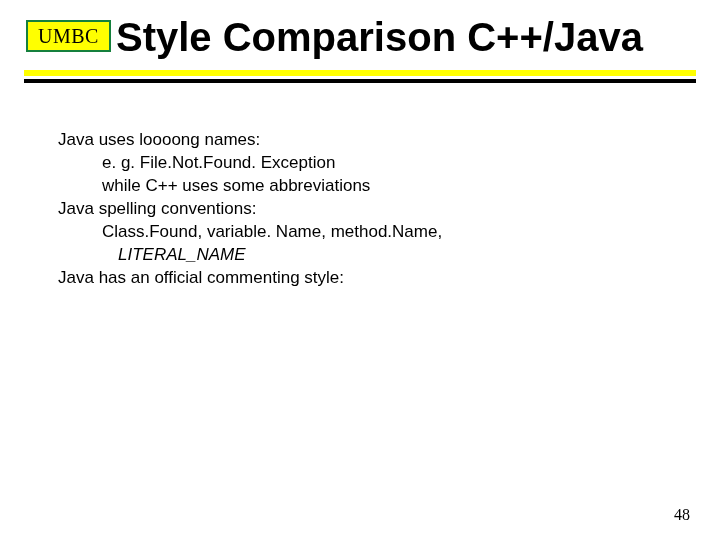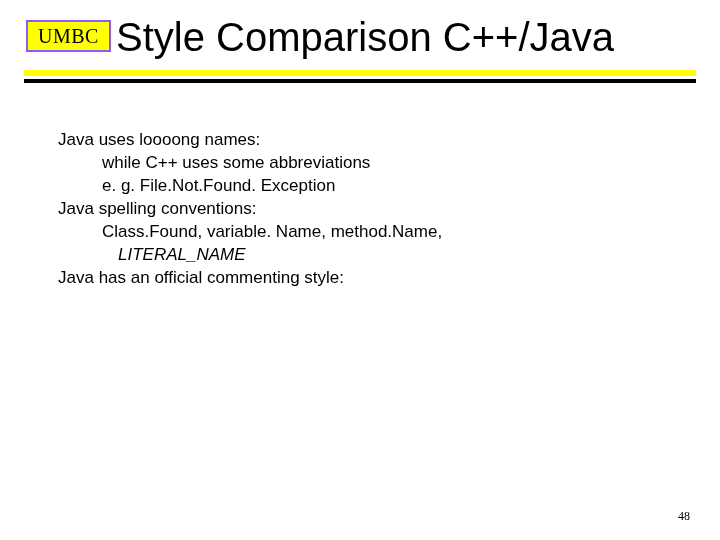--- a/index.html
+++ b/index.html
@@ -20,31 +20,31 @@
   }
   .header {
     position: relative;
     padding-top: 14px;
   }
   .badge {
     position: absolute;
     left: 26px;
     top: 20px;
     background: #ffff00;
-    border: 2px solid #8b5cf6;
+    border: 2px solid #15803d;
     padding: 3px 10px 3px 10px;
     font-family: "Times New Roman", Times, serif;
     font-size: 20px;
     letter-spacing: 0.5px;
     line-height: 1.1;
   }
   .title {
     margin: 0 0 0 116px;
     font-size: 40px;
-    font-weight: normal;
+    font-weight: bold;
     line-height: 1.15;
     padding-bottom: 6px;
   }
   .rule-yellow {
     height: 6px;
     background: #ffff00;
     margin: 4px 24px 0 24px;
   }
   .rule-black {
     height: 4px;
@@ -61,40 +61,40 @@
   }
   .deeper {
     margin-left: 60px;
     font-style: italic;
   }
   .pagenum {
     position: absolute;
     right: 30px;
     bottom: 16px;
     font-family: "Times New Roman", Times, serif;
-    font-size: 12px;
+    font-size: 16px;
     color: #000;
   }
 </style>
 </head>
 <body>
 
 <div class="slide">
 
   <div class="header">
     <div class="badge">UMBC</div>
     <h1 class="title">Style Comparison C++/Java</h1>
     <div class="rule-yellow"></div>
     <div class="rule-black"></div>
   </div>
 
   <div class="content">
     <div>Java uses loooong names:</div>
+    <div class="indent">e. g. File.Not.Found. Exception</div>
     <div class="indent">while C++ uses some abbreviations</div>
-    <div class="indent">e. g. File.Not.Found. Exception</div>
     <div>Java spelling conventions:</div>
     <div class="indent">Class.Found,  variable. Name,  method.Name,</div>
     <div class="deeper">LITERAL_NAME</div>
     <div>Java has an official commenting style:</div>
   </div>
 
   <div class="pagenum">48</div>
 
 </div>
 

